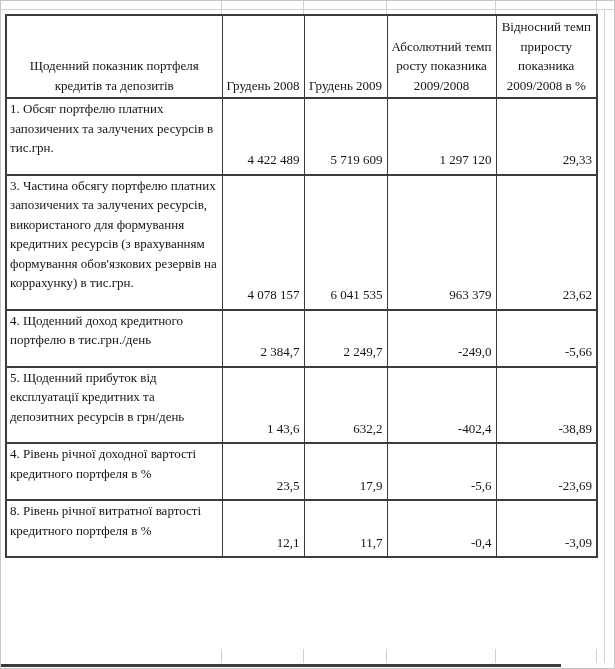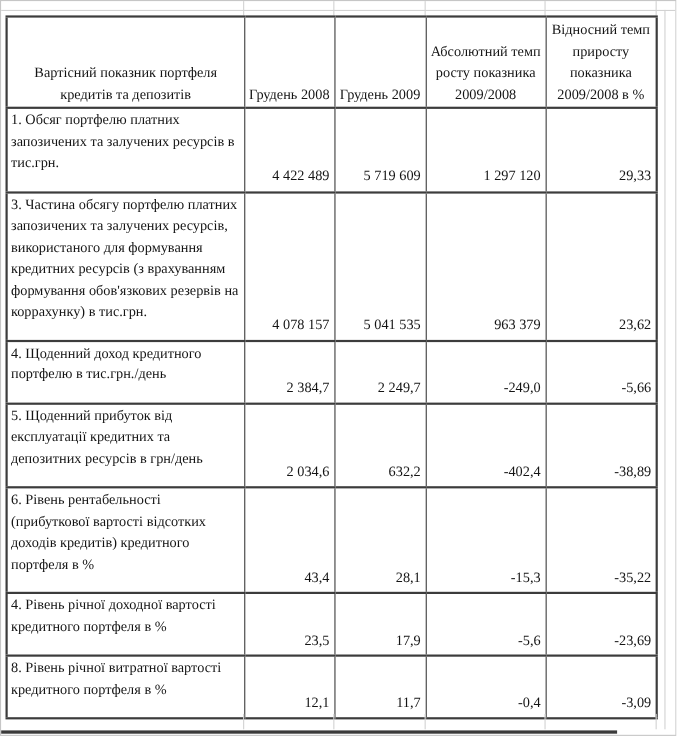--- a/index.html
+++ b/index.html
@@ -58,62 +58,55 @@
   <table class="main">
     <colgroup>
       <col style="width:216px">
         <col style="width:82px">
         <col style="width:83px">
         <col style="width:109px">
         <col style="width:101px">
     </colgroup>
     <thead>
       <tr style="height:82px">
-        <th>Вартісний показник портфеля кредитів та депозитів</th>
+        <th>Щоденний показник портфеля кредитів та депозитів</th>
         <th>Грудень 2008</th>
         <th>Грудень 2009</th>
         <th>Абсолютний темп росту показника 2009/2008</th>
         <th>Відносний темп приросту показника 2009/2008 в %</th>
       </tr>
     </thead>
     <tbody>
       <tr style="height:59px">
         <td class="lbl">1. Обсяг портфелю платних запозичених та залучених ресурсів в тис.грн.</td>
         <td class="num">4 422 489</td>
         <td class="num">5 719 609</td>
         <td class="num">1 297 120</td>
         <td class="num">29,33</td>
       </tr>
       <tr style="height:118px">
         <td class="lbl">3. Частина обсягу портфелю платних запозичених та залучених ресурсів, використаного для формування кредитних ресурсів (з врахуванням формування обов'язкових резервів на коррахунку) в тис.грн.</td>
         <td class="num">4 078 157</td>
-        <td class="num">5 041 535</td>
+        <td class="num">6 041 535</td>
         <td class="num">963 379</td>
         <td class="num">23,62</td>
       </tr>
       <tr style="height:39px">
         <td class="lbl">4. Щоденний доход кредитного портфелю в тис.грн./день</td>
         <td class="num">2 384,7</td>
         <td class="num">2 249,7</td>
         <td class="num">-249,0</td>
         <td class="num">-5,66</td>
       </tr>
       <tr style="height:59px">
         <td class="lbl">5. Щоденний прибуток від експлуатації кредитних та депозитних ресурсів в грн/день</td>
-        <td class="num">2 034,6</td>
+        <td class="num">1 43,6</td>
         <td class="num">632,2</td>
         <td class="num">-402,4</td>
         <td class="num">-38,89</td>
-      </tr>
-      <tr style="height:59px">
-        <td class="lbl">6. Рівень рентабельності (прибуткової вартості відсотких доходів кредитів) кредитного портфеля в %</td>
-        <td class="num">43,4</td>
-        <td class="num">28,1</td>
-        <td class="num">-15,3</td>
-        <td class="num">-35,22</td>
       </tr>
       <tr style="height:39px">
         <td class="lbl">4. Рівень річної доходної вартості кредитного портфеля в %</td>
         <td class="num">23,5</td>
         <td class="num">17,9</td>
         <td class="num">-5,6</td>
         <td class="num">-23,69</td>
       </tr>
       <tr style="height:39px">
         <td class="lbl">8. Рівень річної витратної вартості кредитного портфеля в %</td>

